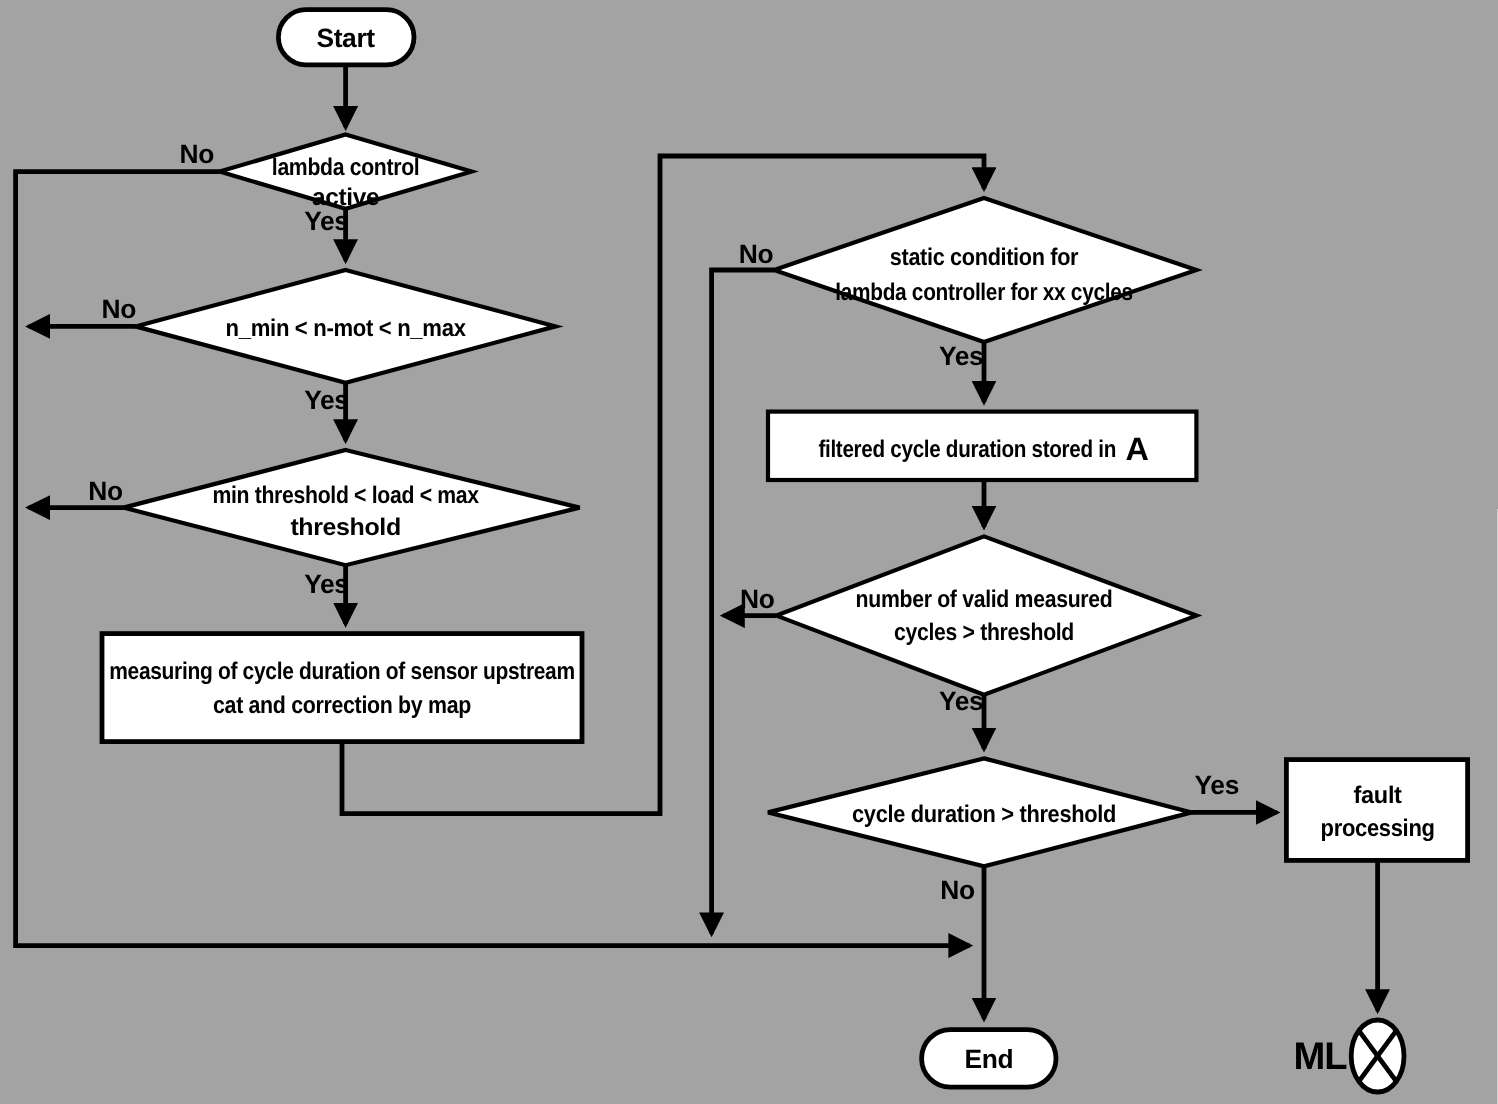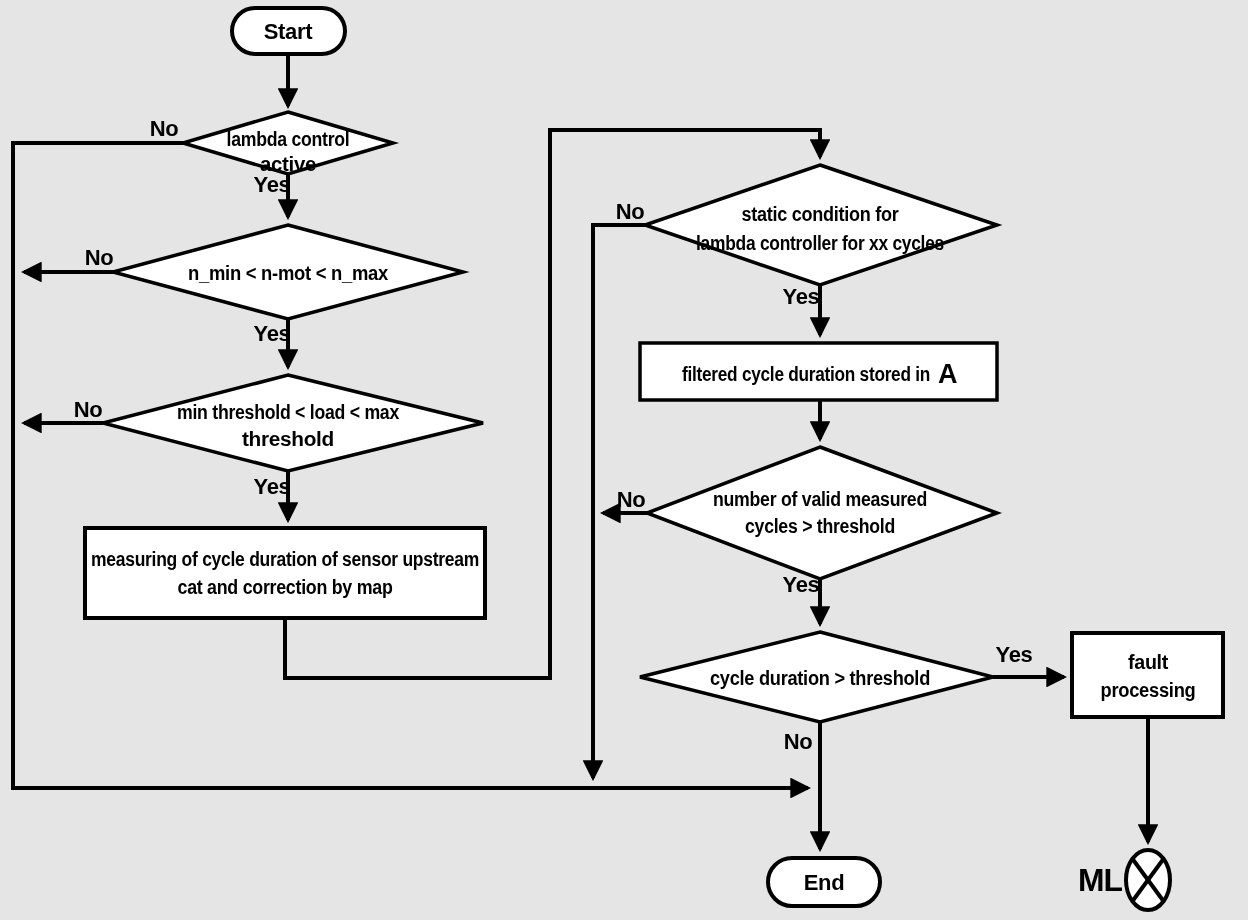--- a/index.html
+++ b/index.html
@@ -3,21 +3,21 @@
 <meta charset="utf-8">
 <style>
   html, body {
     margin: 0;
     padding: 0;
     background: #ffffff;
   }
   .canvas-wrap {
     width: 1248px;
     height: 920px;
-    background: #e5e5e5;
+    background: #a3a3a3;
     position: relative;
     overflow: hidden;
   }
   svg text {
     font-family: "Liberation Sans", "DejaVu Sans", sans-serif;
     font-weight: bold;
     fill: #000000;
     letter-spacing: -0.3px;
   }
   .node-text  { font-size: 20px; }

